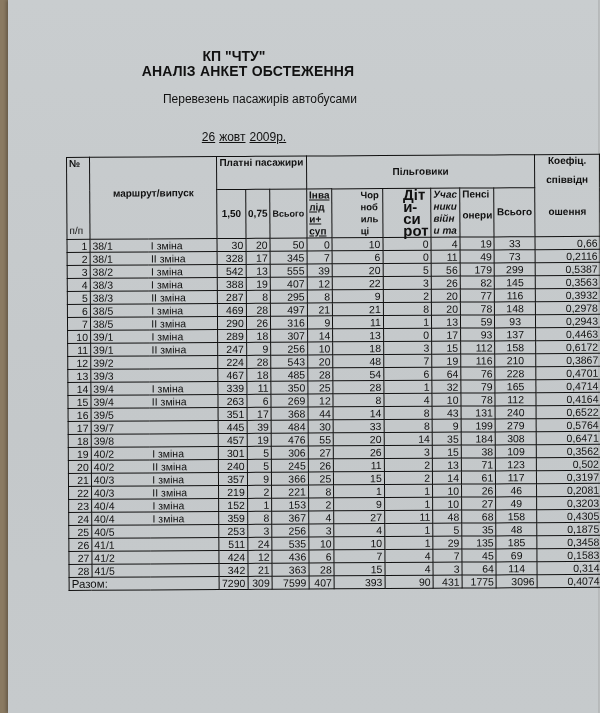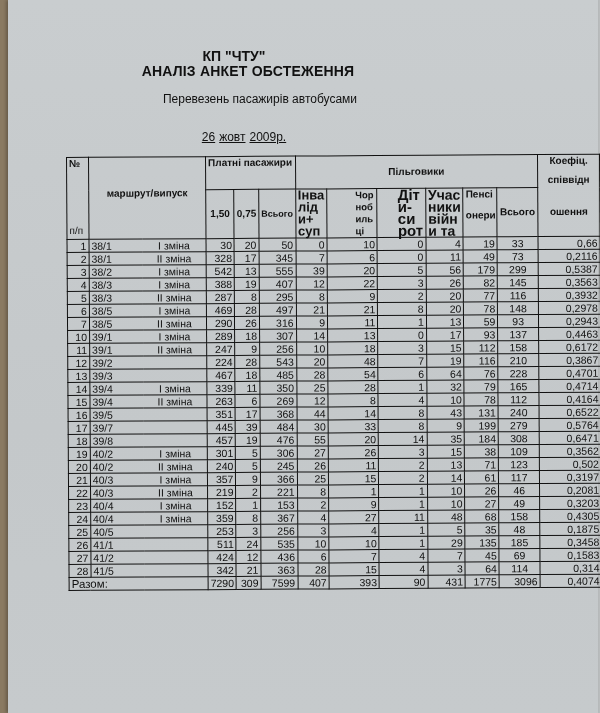--- a/index.html
+++ b/index.html
@@ -24,21 +24,21 @@
   table {
     position: absolute; left: 66px; top: 157px;
     border-collapse: collapse; font-size: 10.5px; color: #111;
     transform: rotate(-0.35deg); transform-origin: 0 0;
   }
   td, th { border: 1.5px solid #111; padding: 0 2px; height: 12px; line-height: 12px; }
   th { font-weight: bold; vertical-align: top; text-align: left; font-size: 10px; }
   td { text-align: right; }
   td.n { width: 20px; }
   td.route { text-align: left; width: 66px; border-right: none; white-space: nowrap; }
-  td.shift { text-align: center; width: 74px; border-left: none; white-space: nowrap; }
+  td.shift { text-align: left; width: 74px; border-left: none; white-space: nowrap; }
   td.coef { width: 66px; }
   td.tot { text-align: center; }
   tr.total td { font-weight: normal; }
   th.c { text-align: center; vertical-align: middle; }
 </style>
 </head>
 <body>
 
 <div class="edge"></div>
 <div class="page"></div>
@@ -63,24 +63,24 @@
       <th rowspan="2" class="c" style="vertical-align:top;">
         <div>Коефіц.</div>
         <div style="margin-top:7px;">співвідн</div>
         <div style="margin-top:20px;">ошення</div>
       </th>
     </tr>
     <tr>
       <th class="c">1,50</th>
       <th class="c">0,75</th>
       <th class="c" style="font-size:9px;">Всього</th>
-      <th style="width:20px;white-space:normal;font-size:13px;">Інва лід и+ суп</th>
+      <th style="width:20px;white-space:normal;font-size:10px;text-decoration:underline;">Інва лід и+ суп</th>
       <th style="width:20px;white-space:normal;font-size:9.5px;padding-left:28px;">Чор ноб иль ці</th>
       <th style="width:14px;white-space:normal;font-size:15px;padding-left:20px;">Діт и- си рот</th>
-      <th style="width:24px;white-space:normal;font-size:14px;">Учас ники війн и та</th>
+      <th style="width:24px;white-space:normal;font-size:10px;font-style:italic;">Учас ники війн и та</th>
       <th style="width:30px;position:relative;">
         <span>Пенсі</span>
         <span style="position:absolute;bottom:15px;left:2px;">онери</span>
       </th>
       <th class="c" style="width:36px;">Всього</th>
     </tr>
   </thead>
   <tbody id="rows">
       <tr>
         <td class="n">1</td>

